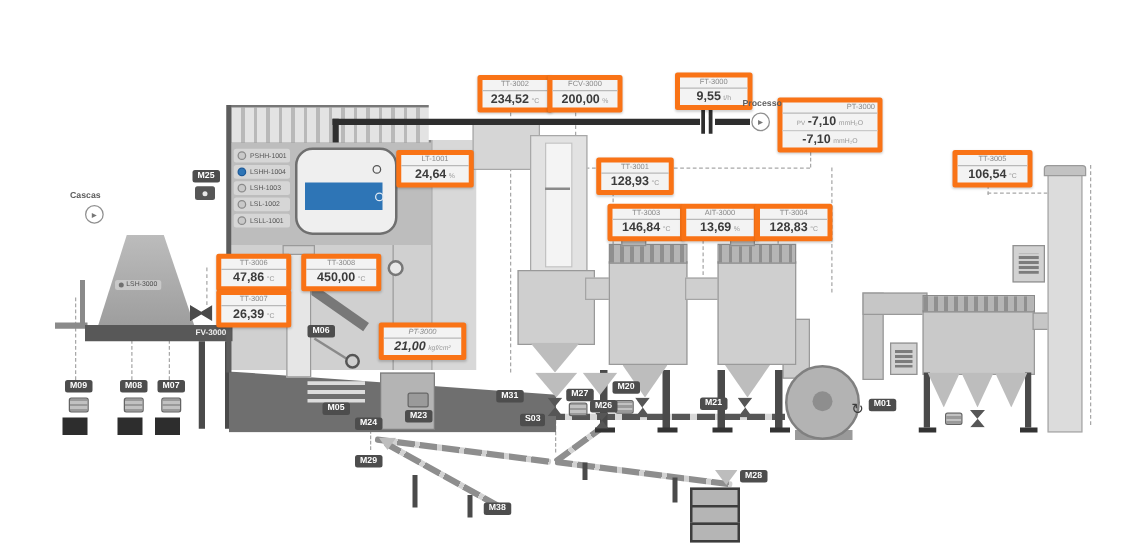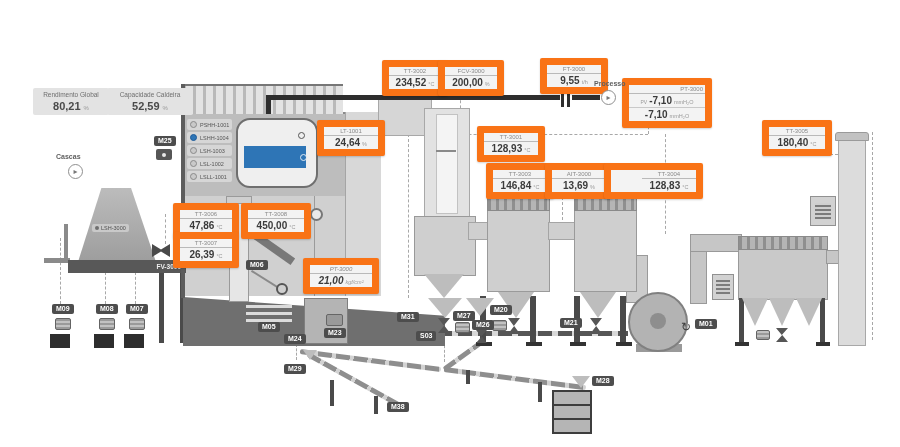--- a/index.html
+++ b/index.html
@@ -1,19 +1,19 @@
 <!DOCTYPE html>
 <html><head>
 <meta charset="utf-8">
 <style>
   html,body{margin:0;padding:0;background:#fff;}
   #stage{position:relative;width:900px;height:447px;background:#fff;overflow:hidden;
          font-family:"Liberation Sans", sans-serif;}
   
-  .inst{position:absolute;background:#f3f3f3;border:7px solid #f97316;border-radius:2px;
+  .inst{position:absolute;background:#f3f3f3;border:4px solid #f97316;border-radius:2px;
         box-shadow:0 1px 2px rgba(0,0,0,.18);text-align:center;z-index:7;}
   .inst .lb{font-size:6px;color:#8a8a8a;border-bottom:1px solid #b9b9b9;padding:1px 2px;white-space:nowrap;}
   .inst .vr{display:flex;align-items:baseline;justify-content:center;gap:2px;padding:1px 3px;}
   .inst .vl{font-size:10px;font-weight:bold;color:#3b3b3b;white-space:nowrap;}
   .inst .un{font-size:5.5px;color:#9a9a9a;white-space:nowrap;}
   .inst .sub{font-size:5px;color:#9a9a9a;}
   .kpi{position:absolute;background:#e3e3e3;border-radius:2px;text-align:center;z-index:7;padding:3px 4px;}
   .kpi .lb{font-size:6.5px;color:#6e6e6e;white-space:nowrap;}
   .kpi .vr{display:flex;align-items:baseline;justify-content:center;gap:3px;margin-top:2px;}
   .kpi .vl{font-size:11px;font-weight:bold;color:#4a4a4a;}
@@ -45,34 +45,20 @@
   .ribs{background:repeating-linear-gradient(90deg,#8f8f8f 0 3px,#b5b5b5 3px 8px);}
   .sensor{position:absolute;background:#d2d2d2;border:1px solid #919191;z-index:6;
           display:flex;align-items:center;justify-content:center;}
   .sensor .in{width:70%;height:55%;background:repeating-linear-gradient(0deg,#7c7c7c 0 2px,#cfcfcf 2px 4px);}
 </style>
 </head>
 <body>
 
 <div id="stage">
 
-  <div class="kpi" style="left:33px;top:88px;width:68px;">
-    <div class="lb">Rendimento Global</div>
-    <div class="vr">
-        <span class="vl">80,21</span>
-        <span class="un">%</span>
-      </div>
-  </div>
-  <div class="kpi" style="left:107px;top:88px;width:78px;">
-    <div class="lb">Capacidade Caldeira</div>
-    <div class="vr">
-        <span class="vl">52,59</span>
-        <span class="un">%</span>
-      </div>
-  </div>
 
   <div class="flowlabel" style="left:56px;top:153px;">Cascas</div>
   <div class="arrowcirc" style="left:68px;top:164px;">▸</div>
 
   <div class="eq" style="left:78px;top:188px;width:78px;height:74px;clip-path:polygon(30% 0,68% 0,100% 100%,0 100%);background:linear-gradient(#bcbcbc,#9d9d9d);z-index:3;"></div>
   <div class="eq" style="left:92px;top:224px;z-index:5;display:flex;align-items:center;gap:2px;background:#c9c9c9;border-radius:2px;padding:1px 3px;">
     <span style="width:4px;height:4px;border-radius:50%;background:#6f6f6f;display:inline-block;"></span>
     <span style="font-size:5.5px;color:#4f4f4f;">LSH-3000</span>
   </div>
   <div class="eq" style="left:44px;top:258px;width:26px;height:5px;background:#8a8a8a;z-index:3;"></div>
@@ -329,31 +315,31 @@
         <span class="un">°C</span>
       </div>
   </div>
   <div class="inst" style="left:545px;top:163px;width:54px;">
     <div class="lb">AIT-3000</div>
     <div class="vr">
         <span class="vl">13,69</span>
         <span class="un">%</span>
       </div>
   </div>
-  <div class="inst" style="left:604px;top:163px;width:54px;padding-left:31px;">
+  <div class="inst" style="left:604px;top:163px;width:54px;">
     <div class="lb">TT-3004</div>
     <div class="vr">
         <span class="vl">128,83</span>
         <span class="un">°C</span>
       </div>
   </div>
   <div class="inst" style="left:762px;top:120px;width:56px;">
     <div class="lb">TT-3005</div>
     <div class="vr">
-        <span class="vl">180,40</span>
+        <span class="vl">106,54</span>
         <span class="un">°C</span>
       </div>
   </div>
   <div class="inst" style="left:173px;top:203px;width:52px;">
     <div class="lb">TT-3006</div>
     <div class="vr">
         <span class="vl">47,86</span>
         <span class="un">°C</span>
       </div>
   </div>

